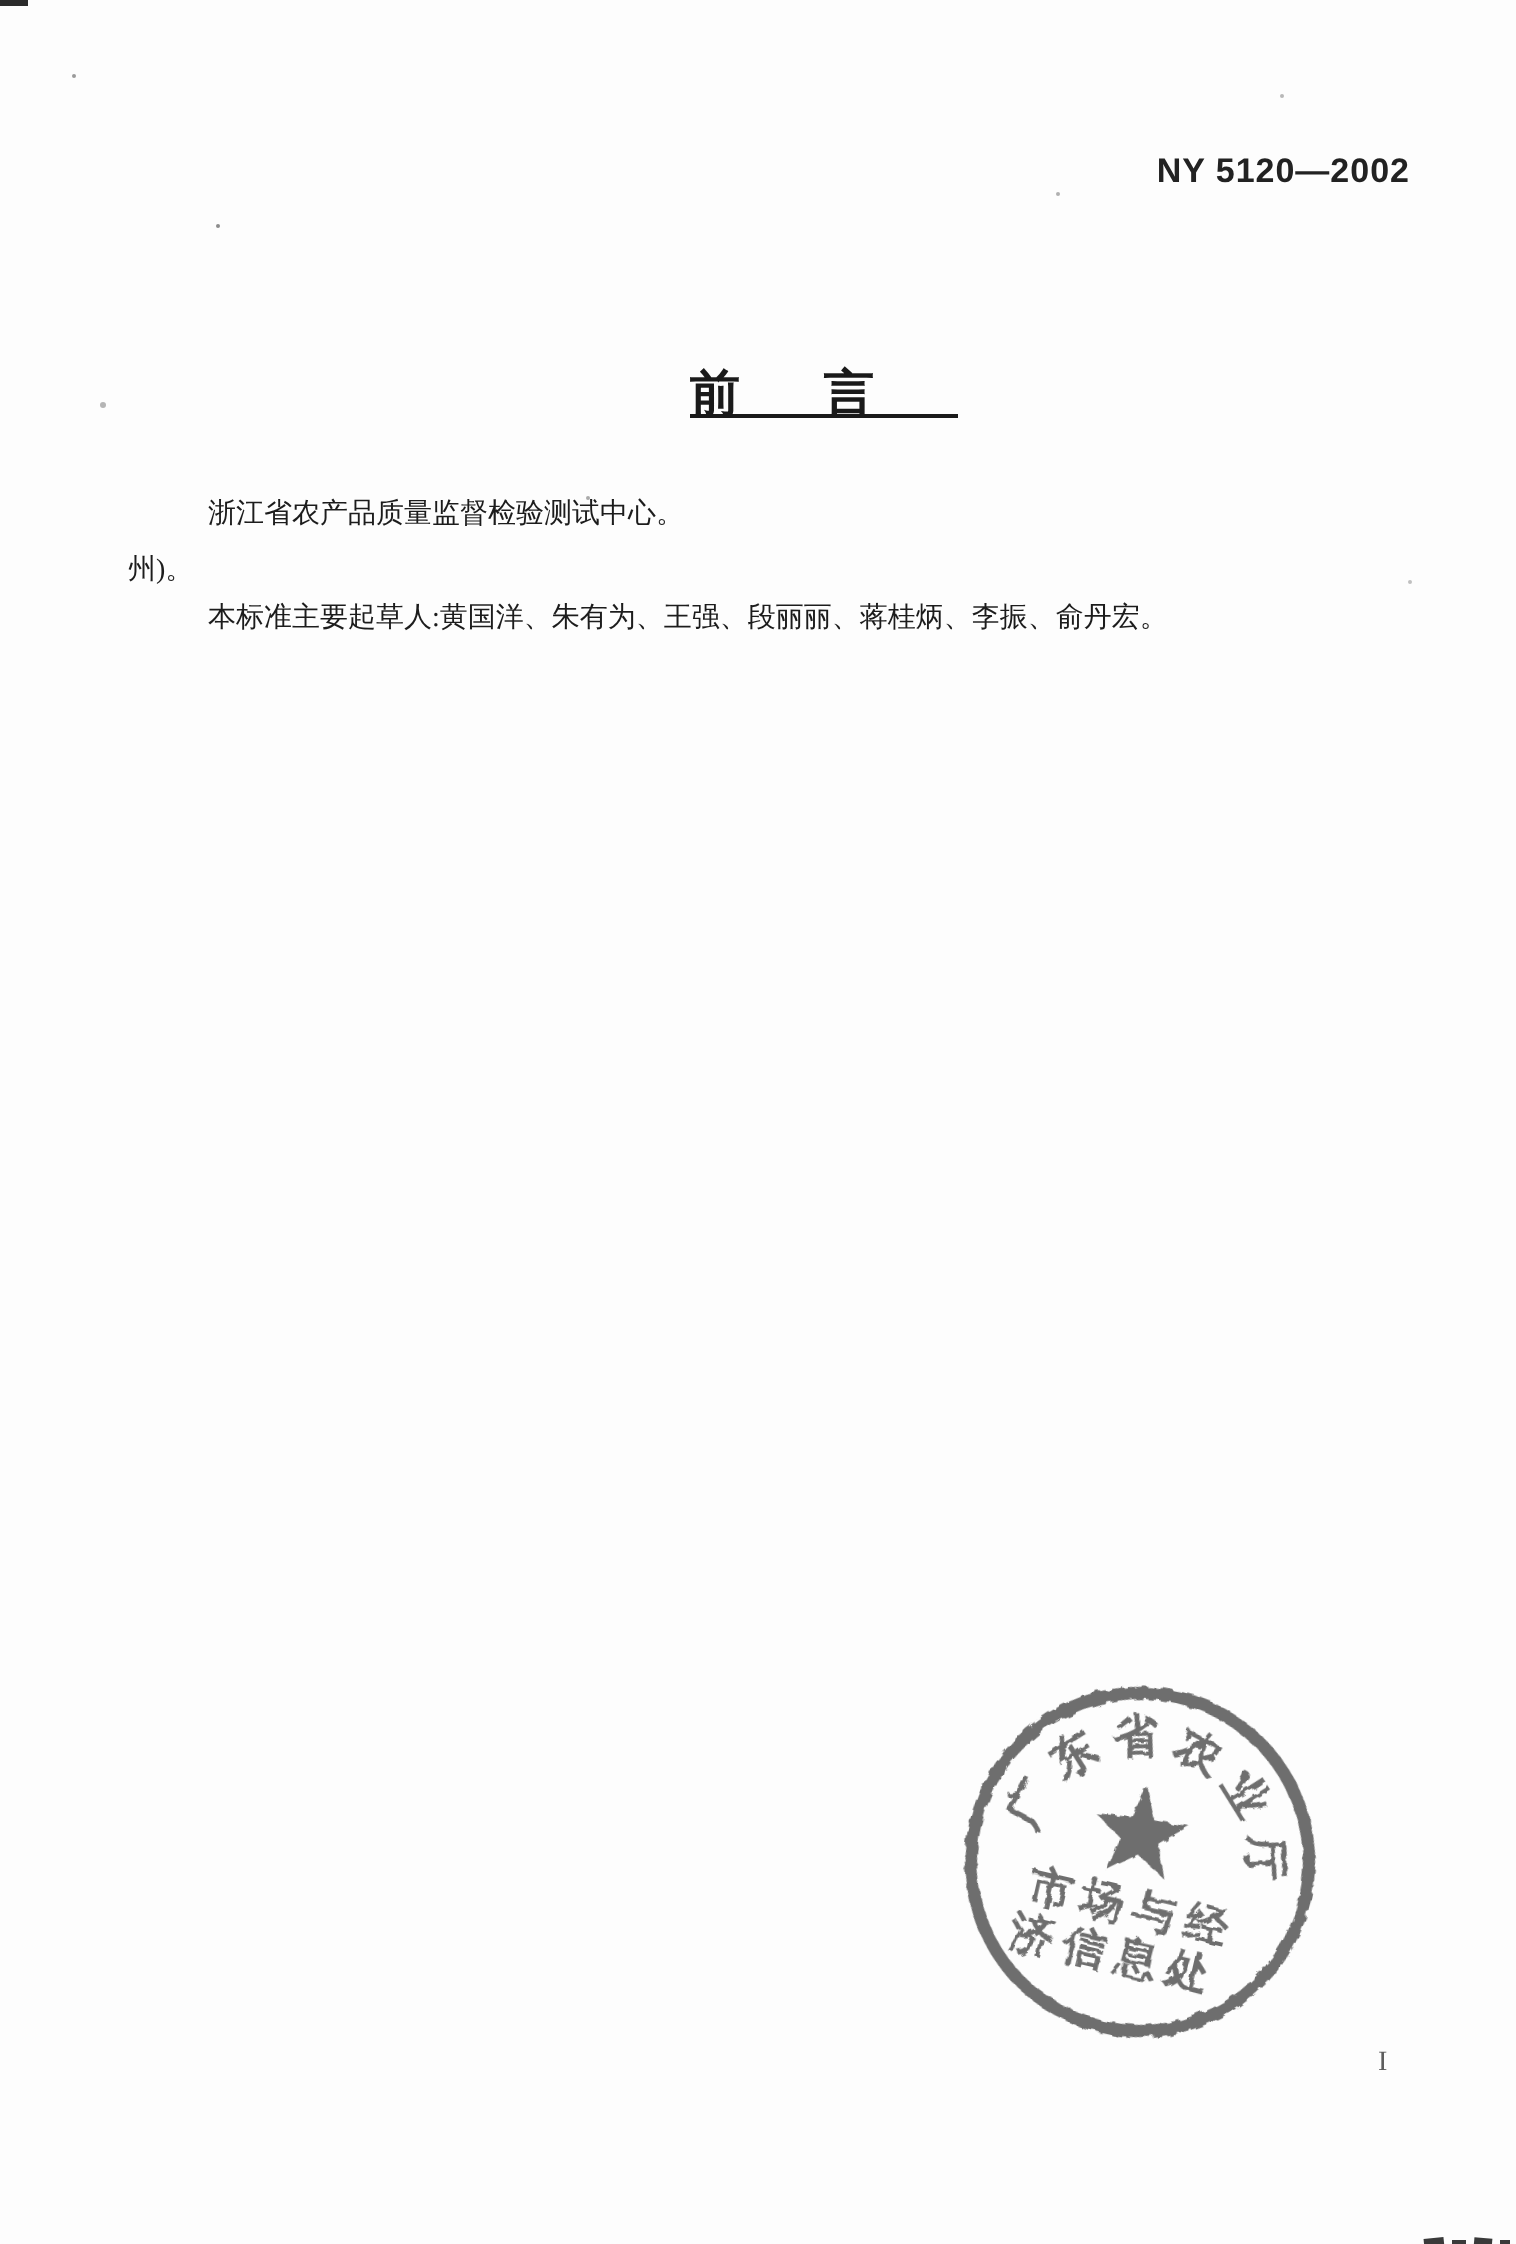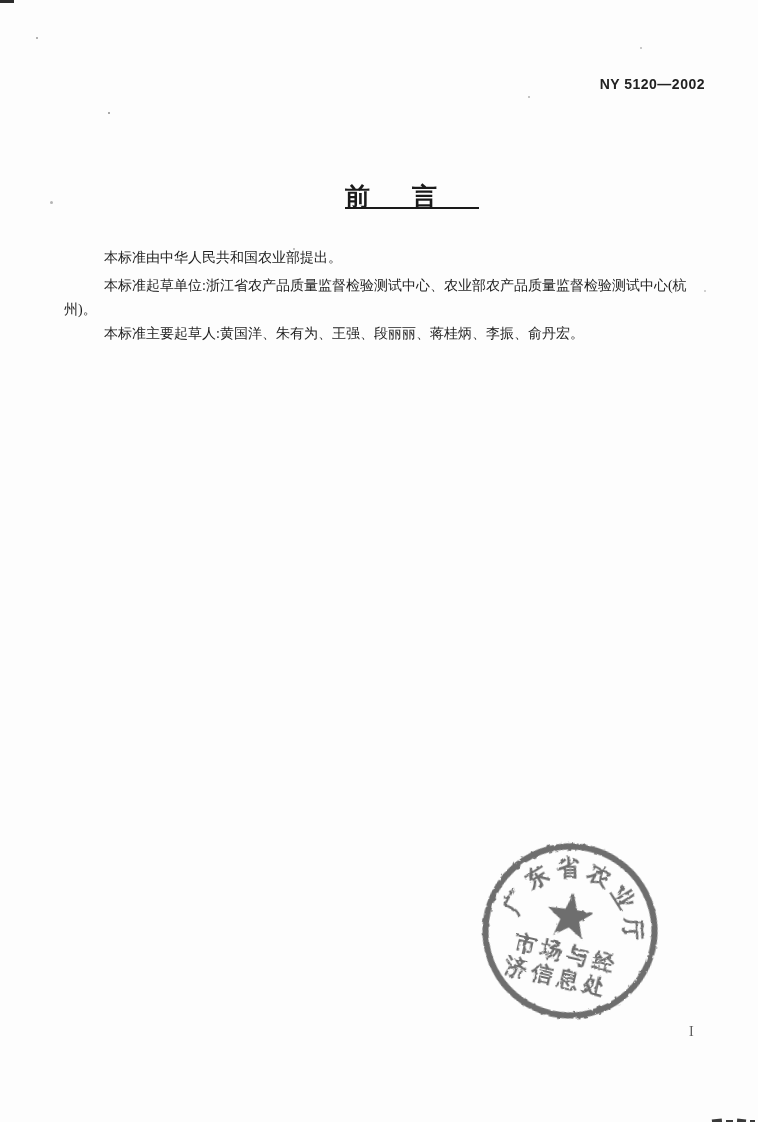--- a/index.html
+++ b/index.html
@@ -9,21 +9,21 @@
     position:relative;
     overflow:hidden;
     font-family:"Liberation Serif","DejaVu Serif",serif;
     color:#1f1f1f;
   }
   .page{position:absolute;inset:0;}
   
   .doc-code{
     position:absolute;top:76px;right:53px;
     font-family:"Liberation Sans","DejaVu Sans",sans-serif;
-    font-weight:700;font-size:14px;letter-spacing:0.5px;
+    font-weight:700;font-size:17px;letter-spacing:0.5px;
     color:#222;
   }
   
   .page-title{
     position:absolute;top:180px;left:345px;
     font-family:"DejaVu Sans","Liberation Sans",sans-serif;
     font-size:25px;font-weight:700;letter-spacing:42px;
     white-space:nowrap;color:#1a1a1a;text-decoration:underline;
   }
   
@@ -70,22 +70,21 @@
 </head>
 <body>
 
 <div class="page">
 
   <div class="doc-code">NY 5120—2002</div>
 
   <div class="page-title">前言</div>
 
   <div class="content">
-    <div class="line indent gap-after">本标准由中华人民共和国农业部提出。</div>
-    <div class="line indent">本标准起草单位:浙江省农产品质量监督检验测试中心、农业部农产品质量监督检验测试中心(杭</div>
+    <div class="line indent gap-after">浙江省农产品质量监督检验测试中心。</div>
     <div class="line">州)。</div>
     <div class="line indent">本标准主要起草人:黄国洋、朱有为、王强、段丽丽、蒋桂炳、李振、俞丹宏。</div>
   </div>
 
   <div class="stamp-wrap">
     <svg class="stamp-svg" viewBox="0 0 200 200" xmlns="http://www.w3.org/2000/svg">
       <defs>
         <filter id="rough" x="-10%" y="-10%" width="120%" height="120%">
           <feTurbulence type="fractalNoise" baseFrequency="0.18" numOctaves="2" result="n"></feTurbulence>
           <feDisplacementMap in="SourceGraphic" in2="n" scale="3.5"></feDisplacementMap>

